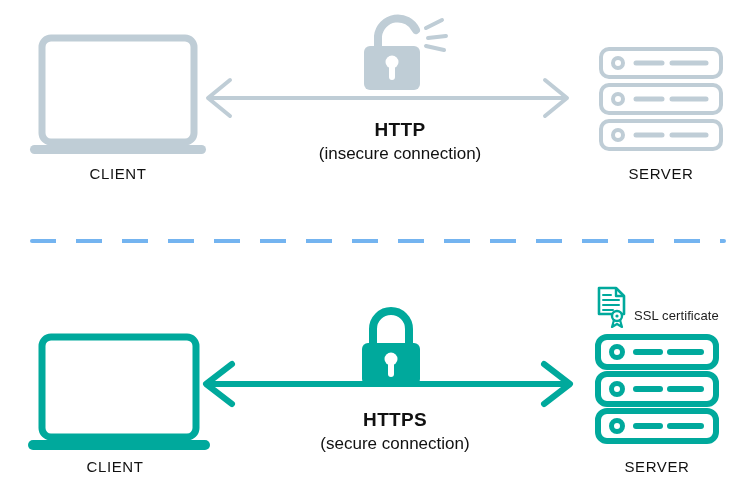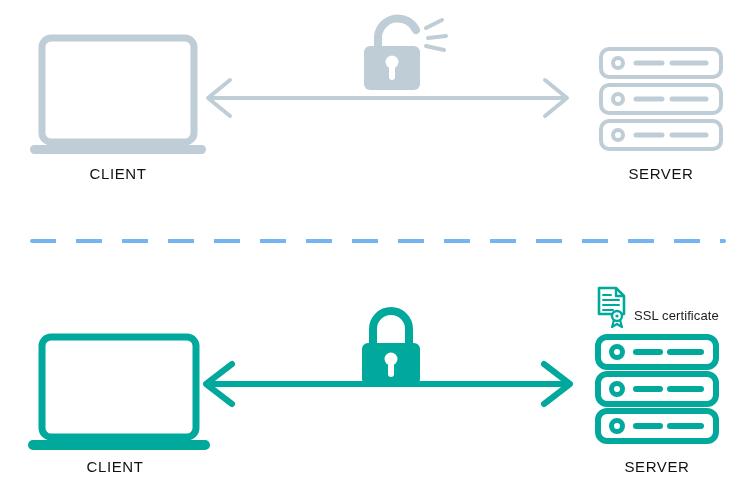--- a/index.html
+++ b/index.html
@@ -92,20 +92,24 @@
   </div>
 
   <div class="abs" style="left:200px; top:74px;">
     <svg width="375" height="48" viewBox="0 0 375 48">
       <line x1="10" y1="24" x2="365" y2="24" stroke="#bfcdd6" stroke-width="4"></line>
       <polyline points="30,6 8,24 30,42" fill="none" stroke="#bfcdd6" stroke-width="4" stroke-linecap="round" stroke-linejoin="round"></polyline>
       <polyline points="345,6 367,24 345,42" fill="none" stroke="#bfcdd6" stroke-width="4" stroke-linecap="round" stroke-linejoin="round"></polyline>
     </svg>
   </div>
 
+  <div class="proto-block" style="left:275px; top:118px; width:250px;">
+    <div class="proto-name">HTTP</div>
+    <div class="proto-sub">(insecure connection)</div>
+  </div>
 
   <div class="abs" style="left:598px; top:46px;">
     <svg width="126" height="108" viewBox="0 0 126 108">
       <g fill="none" stroke="#bfcdd6" stroke-width="4">
         <rect x="3" y="3" width="120" height="28" rx="8" ry="8"></rect>
         <rect x="3" y="39" width="120" height="28" rx="8" ry="8"></rect>
         <rect x="3" y="75" width="120" height="28" rx="8" ry="8"></rect>
       </g>
       <g fill="none" stroke="#bfcdd6" stroke-width="4">
         <circle cx="20" cy="17" r="5"></circle>
@@ -150,20 +154,24 @@
   </div>
 
   <div class="abs" style="left:198px; top:360px;">
     <svg width="380" height="48" viewBox="0 0 380 48">
       <line x1="11" y1="24" x2="369" y2="24" stroke="#00a99c" stroke-width="6"></line>
       <polyline points="34,4 8,24 34,44" fill="none" stroke="#00a99c" stroke-width="6" stroke-linecap="round" stroke-linejoin="round"></polyline>
       <polyline points="346,4 372,24 346,44" fill="none" stroke="#00a99c" stroke-width="6" stroke-linecap="round" stroke-linejoin="round"></polyline>
     </svg>
   </div>
 
+  <div class="proto-block" style="left:270px; top:408px; width:250px;">
+    <div class="proto-name">HTTPS</div>
+    <div class="proto-sub">(secure connection)</div>
+  </div>
 
   <div class="abs" style="left:596px; top:286px;">
     <svg width="34" height="42" viewBox="0 0 34 42">
 
       <path d="M3 2 H20 L28 10 V28 H3 Z" fill="#ffffff" stroke="#00a99c" stroke-width="2.6" stroke-linejoin="round"></path>
       <path d="M20 2 V10 H28" fill="none" stroke="#00a99c" stroke-width="2.4" stroke-linejoin="round"></path>
 
       <g stroke="#00a99c" stroke-width="2" stroke-linecap="round">
         <line x1="7" y1="9" x2="15" y2="9"></line>
         <line x1="7" y1="14" x2="23" y2="14"></line>

